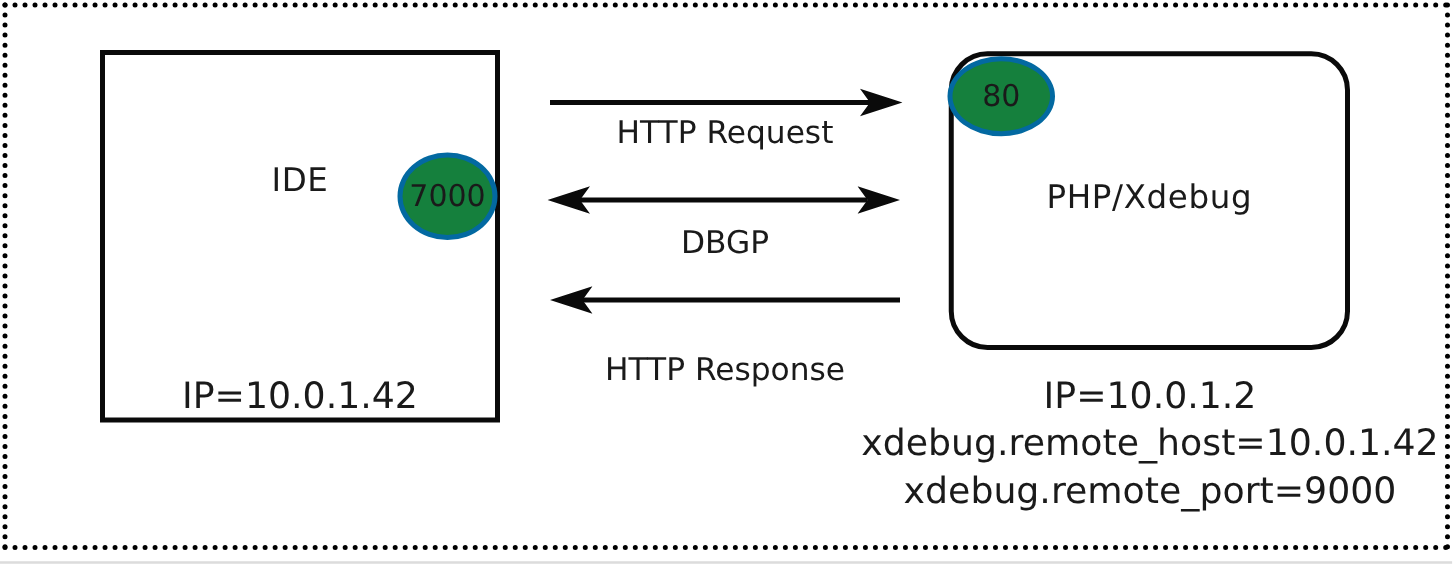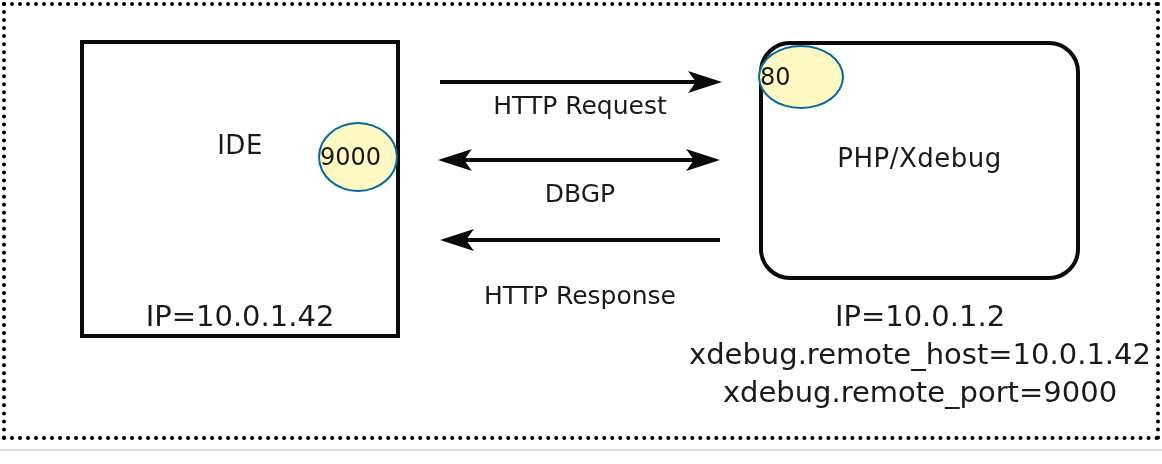--- a/index.html
+++ b/index.html
@@ -42,25 +42,26 @@
     text-align: center;
     font-size: 26px;
     letter-spacing: 0.5px;
     color: #1a1a1a;
   }
   .ide-box .node-label { top: 86px; }
   .php-box .node-label { top: 98px; }
 
   .port-circle {
     position: absolute;
-    border: 2px solid #0369a1;
+    border: 4px solid #0369a1;
     border-radius: 50%;
-    background: #fef9c3;
+    background: #15803d;
     display: flex;
     align-items: center;
+    justify-content: center;
     font-size: 24px;
     color: #1a1a1a;
     z-index: 3;
   }
   .port-9000 { left: 318px; top: 122px; width: 80px; height: 70px; }
   .port-80   { left: 758px; top: 45px;  width: 86px; height: 64px; }
 
   .arrow-shaft {
     position: absolute;
     height: 4px;
@@ -94,21 +95,21 @@
 <body>
 
 <div class="canvas">
 
   <div class="dotted-frame"></div>
 
   <div class="node-box ide-box">
     <div class="node-label">IDE</div>
   </div>
   <div class="port-circle port-9000">
-    <span>9000</span>
+    <span>7000</span>
   </div>
   <div class="caption caption-left">IP=10.0.1.42</div>
 
   <div class="node-box php-box">
     <div class="node-label">PHP/Xdebug</div>
   </div>
   <div class="port-circle port-80">
     <span>80</span>
   </div>
   <div class="caption caption-right">

